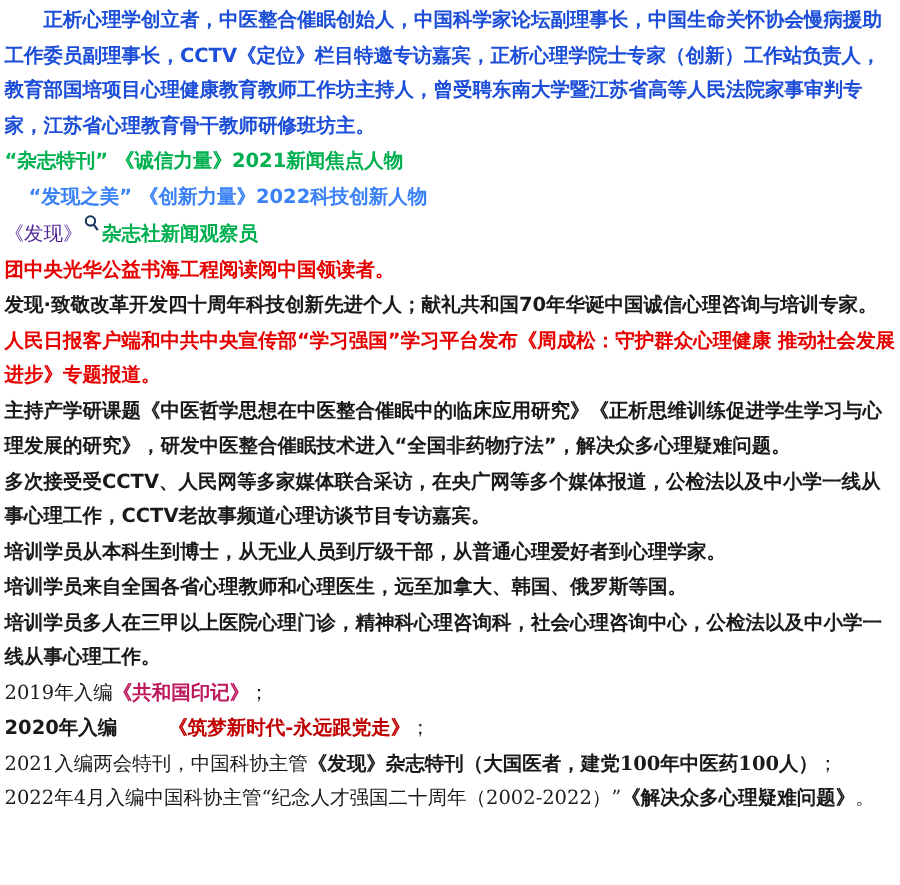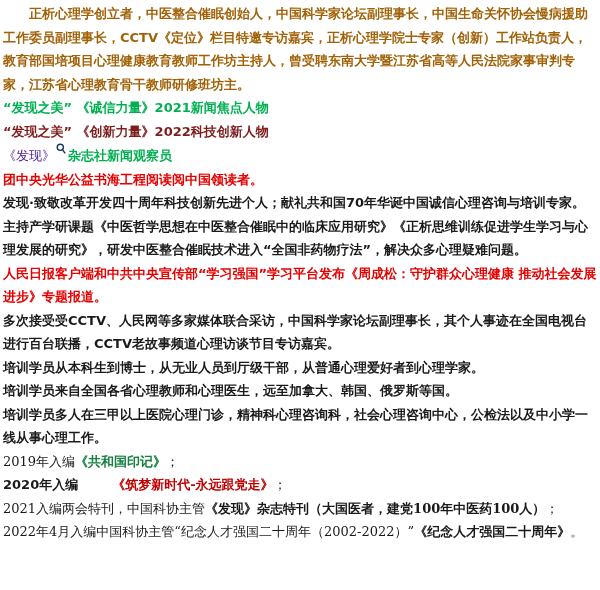--- a/index.html
+++ b/index.html
@@ -37,32 +37,32 @@
     display: inline-block;
     vertical-align: super;
     line-height: 0;
     margin: 0 2px 0 1px;
   }
 </style>
 </head>
 <body>
 
 <div class="doc">
-    <p class="para indent"><span style="color: #a16207; font-weight: bold;">正析心理学创立者，中医整合催眠创始人，中国科学家论坛副理事长，中国生命关怀协会慢病援助工作委员副理事长，CCTV《定位》栏目特邀专访嘉宾，正析心理学院士专家（创新）工作站负责人，教育部国培项目心理健康教育教师工作坊主持人，曾受聘东南大学暨江苏省高等人民法院家事审判专家，江苏省心理教育骨干教师研修班坊主。</span></p>
-    <p class="para"><span style="color: rgb(0, 176, 80); font-weight: bold;">“发现之美” 《诚信力量》2021新闻焦点人物</span></p>
-    <p class="para"><span style="color: #7f1d1d; font-weight: bold;">“发现之美” 《创新力量》2022科技创新人物</span></p>
+    <p class="para indent"><span style="color: #1d4ed8; font-weight: bold;">正析心理学创立者，中医整合催眠创始人，中国科学家论坛副理事长，中国生命关怀协会慢病援助工作委员副理事长，CCTV《定位》栏目特邀专访嘉宾，正析心理学院士专家（创新）工作站负责人，教育部国培项目心理健康教育教师工作坊主持人，曾受聘东南大学暨江苏省高等人民法院家事审判专家，江苏省心理教育骨干教师研修班坊主。</span></p>
+    <p class="para"><span style="color: rgb(0, 176, 80); font-weight: bold;">“杂志特刊” 《诚信力量》2021新闻焦点人物</span></p>
+    <p class="para"><span style="color: #3b82f6; font-weight: bold; margin-left: 16px;">“发现之美” 《创新力量》2022科技创新人物</span></p>
     <p class="para"><span style="color: #4c1d95; font-weight: normal;">《发现》</span><span class="sup-icon"><svg width="10" height="12" viewBox="0 0 10 12">
           <circle cx="4.3" cy="4.3" r="3.1" fill="none" stroke="#17375e" stroke-width="1.4"></circle>
           <line x1="6.6" y1="6.9" x2="9.2" y2="10.4" stroke="#17375e" stroke-width="1.5"></line>
         </svg></span><span style="color: rgb(0, 176, 80); font-weight: bold;">杂志社新闻观察员</span></p>
     <p class="para"><span style="color: rgb(230, 0, 0); font-weight: bold;">团中央光华公益书海工程阅读阅中国领读者。</span></p>
     <p class="para"><span style="color: rgb(26, 26, 26); font-weight: bold;">发现·致敬改革开发四十周年科技创新先进个人；献礼共和国70年华诞中国诚信心理咨询与培训专家。</span></p>
+    <p class="para"><span style="color: rgb(230, 0, 0); font-weight: bold;">人民日报客户端和中共中央宣传部“学习强国”学习平台发布《周成松：守护群众心理健康 推动社会发展进步》专题报道。</span></p>
     <p class="para"><span style="color: rgb(26, 26, 26); font-weight: bold;">主持产学研课题《中医哲学思想在中医整合催眠中的临床应用研究》《正析思维训练促进学生学习与心理发展的研究》，研发中医整合催眠技术进入“全国非药物疗法”，解决众多心理疑难问题。</span></p>
-    <p class="para"><span style="color: rgb(230, 0, 0); font-weight: bold;">人民日报客户端和中共中央宣传部“学习强国”学习平台发布《周成松：守护群众心理健康 推动社会发展进步》专题报道。</span></p>
-    <p class="para"><span style="color: rgb(26, 26, 26); font-weight: bold;">多次接受受CCTV、人民网等多家媒体联合采访，中国科学家论坛副理事长，其个人事迹在全国电视台进行百台联播，CCTV老故事频道心理访谈节目专访嘉宾。</span></p>
+    <p class="para"><span style="color: rgb(26, 26, 26); font-weight: bold;">多次接受受CCTV、人民网等多家媒体联合采访，在央广网等多个媒体报道，公检法以及中小学一线从事心理工作，CCTV老故事频道心理访谈节目专访嘉宾。</span></p>
     <p class="para"><span style="color: rgb(26, 26, 26); font-weight: bold;">培训学员从本科生到博士，从无业人员到厅级干部，从普通心理爱好者到心理学家。</span></p>
     <p class="para"><span style="color: rgb(26, 26, 26); font-weight: bold; margin-top: 44px;">培训学员来自全国各省心理教师和心理医生，远至加拿大、韩国、俄罗斯等国。</span></p>
     <p class="para"><span style="color: rgb(26, 26, 26); font-weight: bold;">培训学员多人在三甲以上医院心理门诊，精神科心理咨询科，社会心理咨询中心，公检法以及中小学一线从事心理工作。</span></p>
-    <p class="para"><span class="serif" style="color: rgb(26, 26, 26); font-weight: normal;">2019年入编</span><span class="serif" style="color: #15803d; font-weight: bold;">《共和国印记》</span><span class="serif" style="color: rgb(26, 26, 26); font-weight: normal;">；</span></p>
+    <p class="para"><span class="serif" style="color: rgb(26, 26, 26); font-weight: normal;">2019年入编</span><span class="serif" style="color: #be185d; font-weight: bold;">《共和国印记》</span><span class="serif" style="color: rgb(26, 26, 26); font-weight: normal;">；</span></p>
     <p class="para"><span style="color: rgb(26, 26, 26); font-weight: bold;">2020年入编</span><span class="serif" style="color: rgb(192, 0, 0); font-weight: bold; padding-left: 34px;">《筑梦新时代-永远跟党走》</span><span class="serif" style="color: rgb(26, 26, 26); font-weight: normal;">；</span></p>
     <p class="para"><span class="serif" style="color: rgb(26, 26, 26); font-weight: normal;">2021入编两会特刊，中国科协主管</span><span class="serif" style="color: rgb(26, 26, 26); font-weight: bold;">《发现》杂志特刊（大国医者，建党100年中医药100人）</span><span class="serif" style="color: rgb(26, 26, 26); font-weight: normal;">；</span></p>
-    <p class="para"><span class="serif" style="color: rgb(26, 26, 26); font-weight: normal; margin-top: 24px;">2022年4月入编中国科协主管“纪念人才强国二十周年（2002-2022）”</span><span class="serif" style="color: rgb(26, 26, 26); font-weight: bold;">《纪念人才强国二十周年》</span><span class="serif" style="color: rgb(26, 26, 26); font-weight: normal;">。</span></p>
+    <p class="para"><span class="serif" style="color: rgb(26, 26, 26); font-weight: normal; margin-top: 24px;">2022年4月入编中国科协主管“纪念人才强国二十周年（2002-2022）”</span><span class="serif" style="color: rgb(26, 26, 26); font-weight: bold;">《解决众多心理疑难问题》</span><span class="serif" style="color: rgb(26, 26, 26); font-weight: normal;">。</span></p>
   </div>
 
 </body></html>

